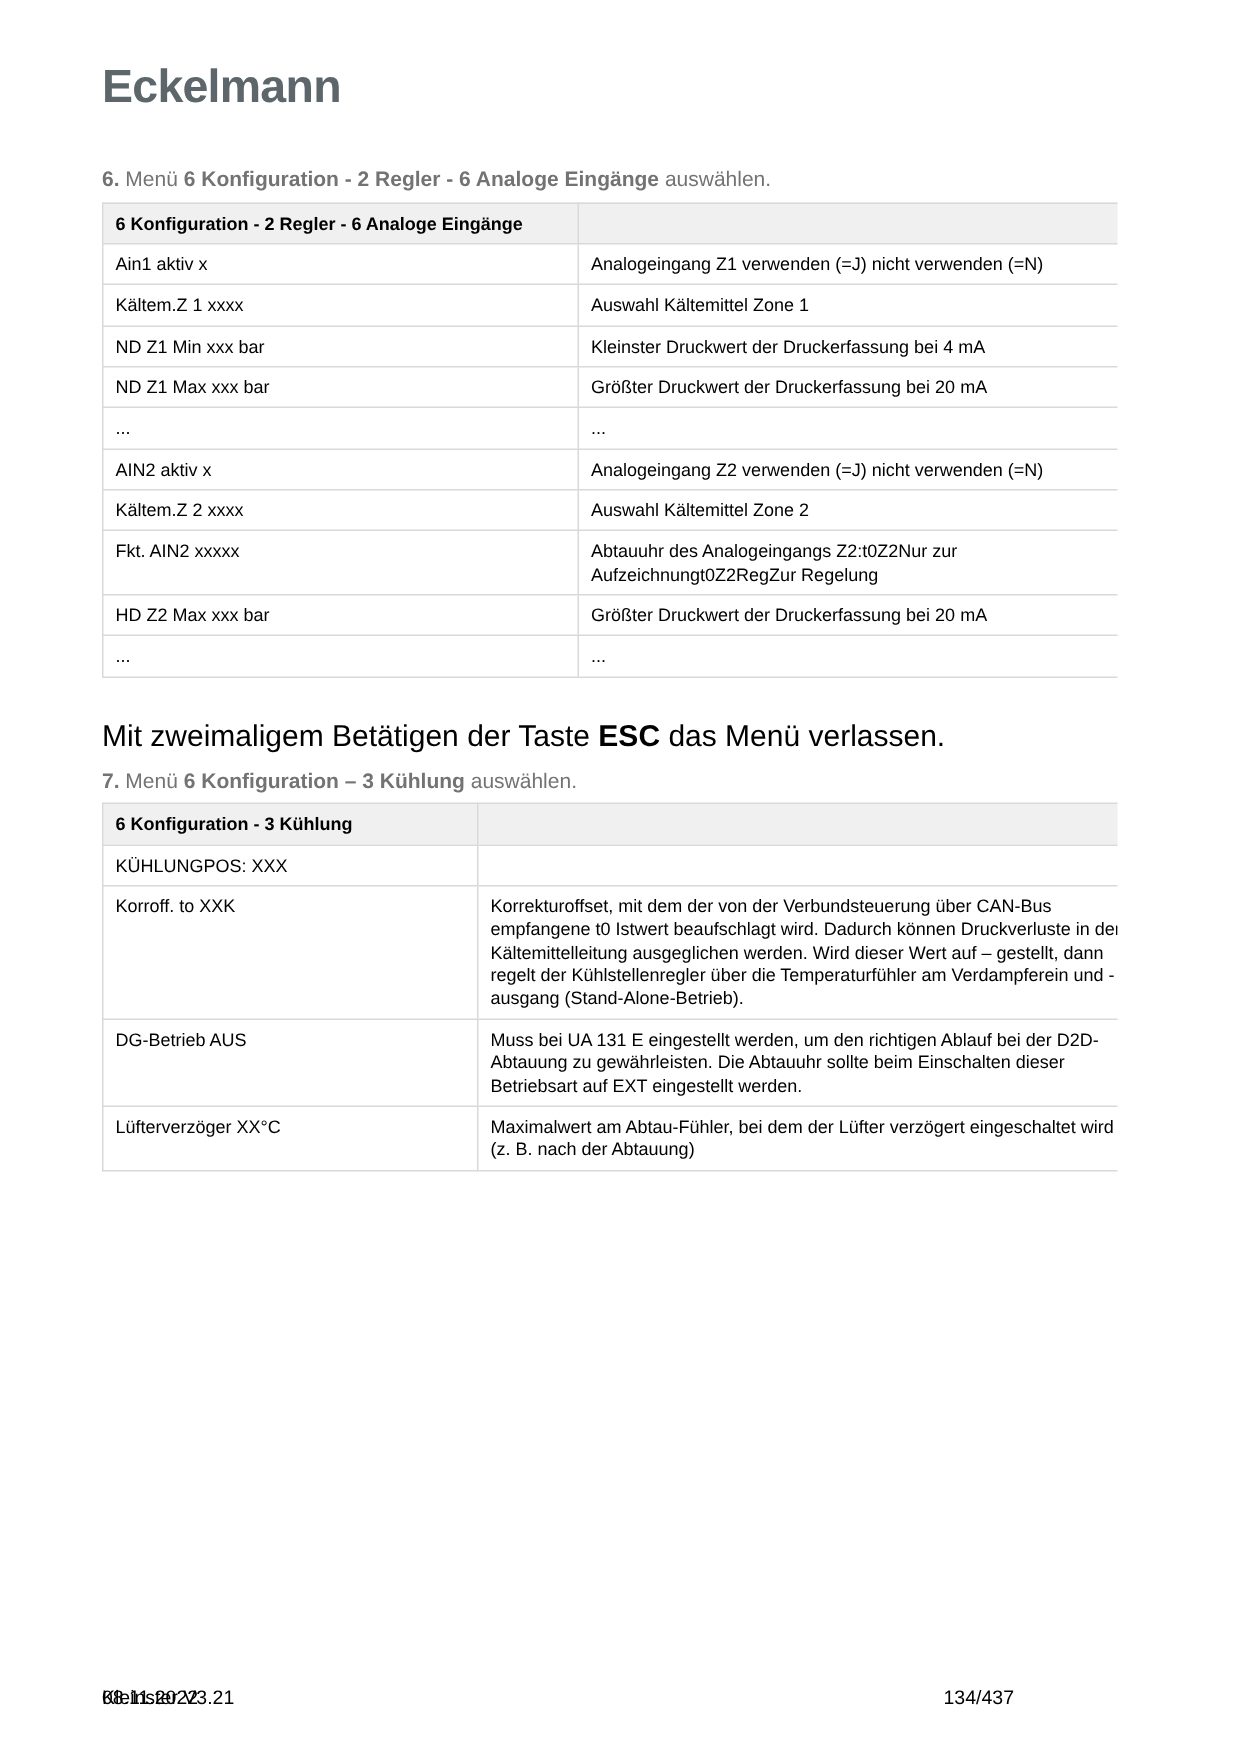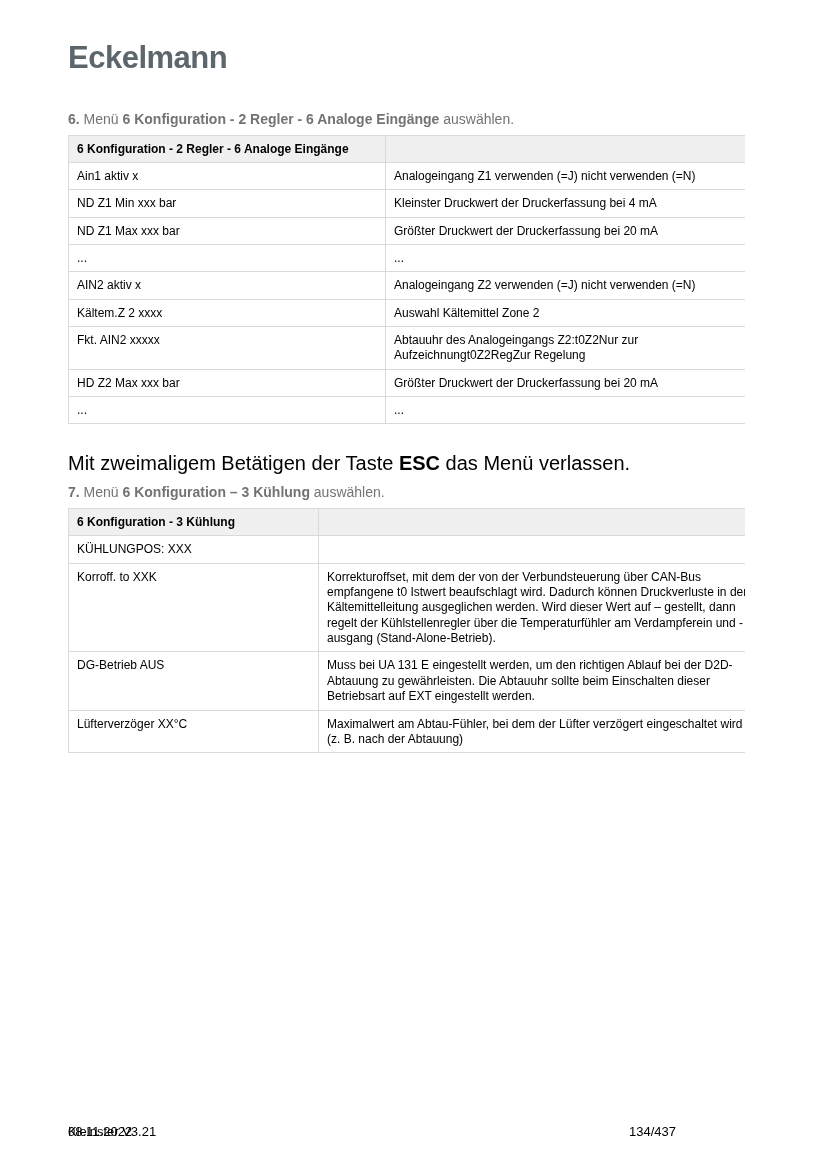--- a/index.html
+++ b/index.html
@@ -104,20 +104,24 @@
           <th>6 Konfiguration - 2 Regler - 6 Analoge Eingänge</th>
           <th></th>
         </tr>
       </thead>
       <tbody>
           <tr>
             <td>Ain1 aktiv x</td>
             <td>Analogeingang Z1 verwenden (=J) nicht verwenden (=N)</td>
           </tr>
           <tr>
+            <td>Kältem.Z 1 xxxx</td>
+            <td>Auswahl Kältemittel Zone 1</td>
+          </tr>
+          <tr>
             <td>ND Z1 Min xxx bar</td>
             <td>Kleinster Druckwert der Druckerfassung bei 4 mA</td>
           </tr>
           <tr>
             <td>ND Z1 Max xxx bar</td>
             <td>Größter Druckwert der Druckerfassung bei 20 mA</td>
           </tr>
           <tr>
             <td>...</td>
             <td>...</td>

